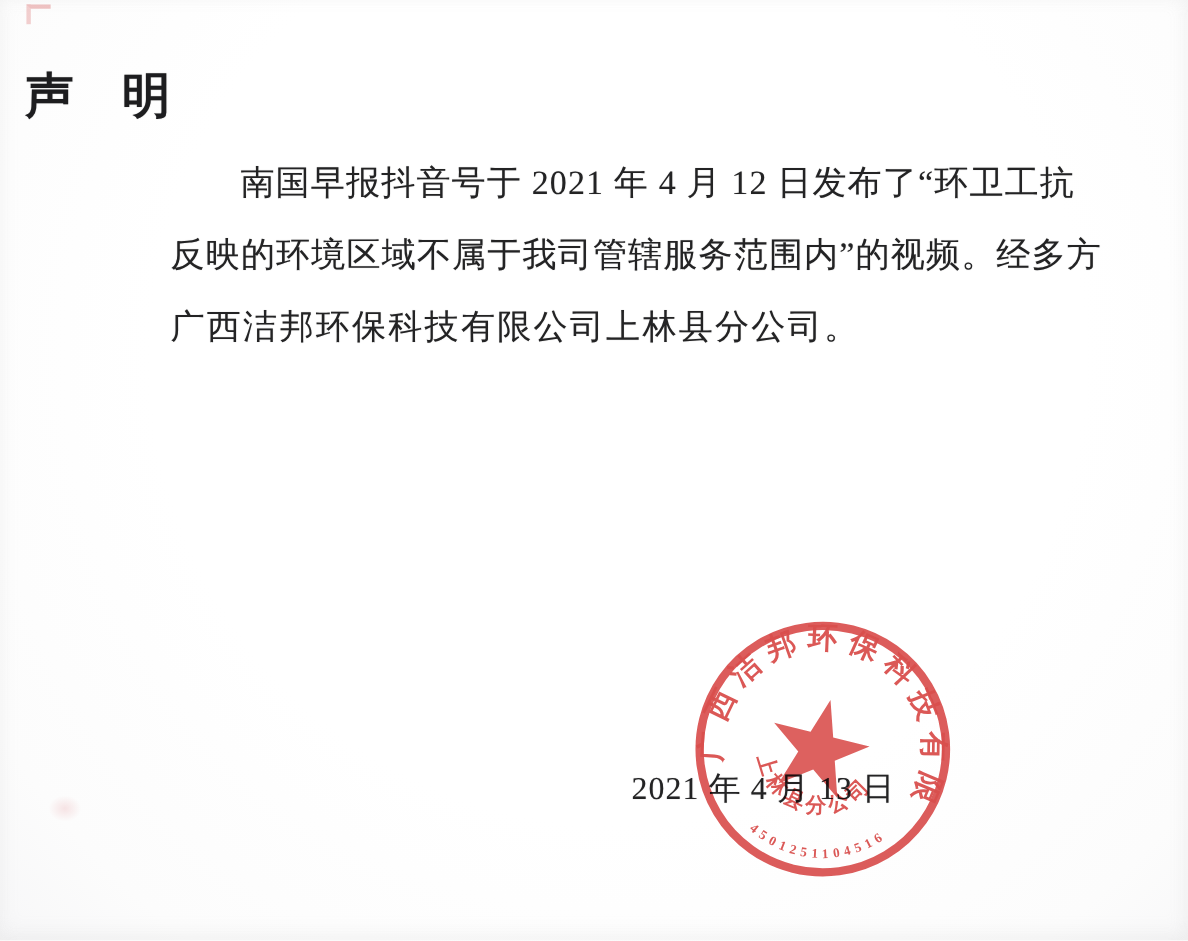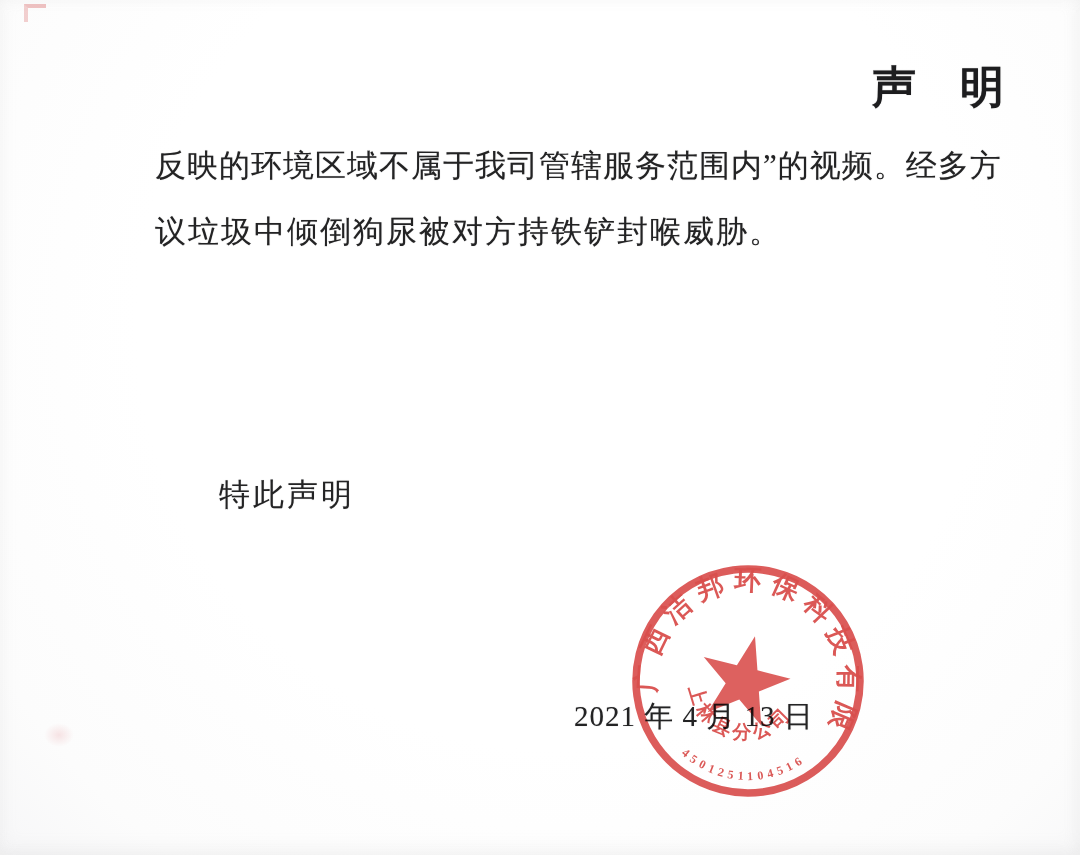--- a/index.html
+++ b/index.html
@@ -9,23 +9,24 @@
     font-family:"Liberation Serif","DejaVu Serif",serif;
   }
   .page{
     position:relative;width:1080px;height:855px;
     background:
       radial-gradient(circle at 52% 38%, #ffffff 55%, #fcfcfc 85%, #f7f7f8 100%);
     box-shadow:inset 0 -6px 18px rgba(180,180,185,0.12), inset -4px 0 14px rgba(200,200,205,0.08);
   }
   .doc-title{
     position:absolute;top:58px;left:0;width:1004px;
-    text-align:right;
+    text-align:left;
     font-size:44px;font-weight:bold;color:#1d1d1f;
     text-shadow:0 0 1px rgba(0,0,0,0.35);
+    padding-left:23px;
   }
   .body-text{
     position:absolute;top:133px;left:155px;width:812px;
     font-size:31px;color:#232324;
     text-shadow:0 0 1px rgba(20,20,20,0.28);
   }
   .body-line{
     height:65.5px;line-height:65.5px;
     text-align:justify;text-align-last:justify;
     text-justify:inter-character;
@@ -72,25 +73,25 @@
 </head>
 <body>
 
 <div class="page">
 
   <div class="corner-mark"></div>
 
   <div class="doc-title">声　明</div>
 
   <div class="body-text">
+    <div class="body-line first">南国早报抖音号于 2021 年 4 月 12 日发布了“环卫工抗</div>
     <div class="body-line">反映的环境区域不属于我司管辖服务范围内”的视频。经多方</div>
-    <div class="body-line short">议垃圾中倾倒狗尿被对方持铁铲封喉威胁。</div>
+    <div class="body-line short">广西洁邦环保科技有限公司上林县分公司。</div>
   </div>
 
-  <div class="closing-line">特此声明</div>
 
 
   <div class="date-line">2021 年 4 月 13 日</div>
 
   <div class="seal">
     <svg width="248" height="248" viewBox="0 0 248 248">
       <defs>
         <path id="arcCompany" d="M 40.6 163.9 A 92 92 0 1 1 207.4 163.9" fill="none"></path>
         <path id="arcBranch" d="M 66 127 A 56 56 0 0 0 178 127" fill="none"></path>
         <path id="arcCode" d="M 25 125 A 99 99 0 0 0 223 125" fill="none"></path>

